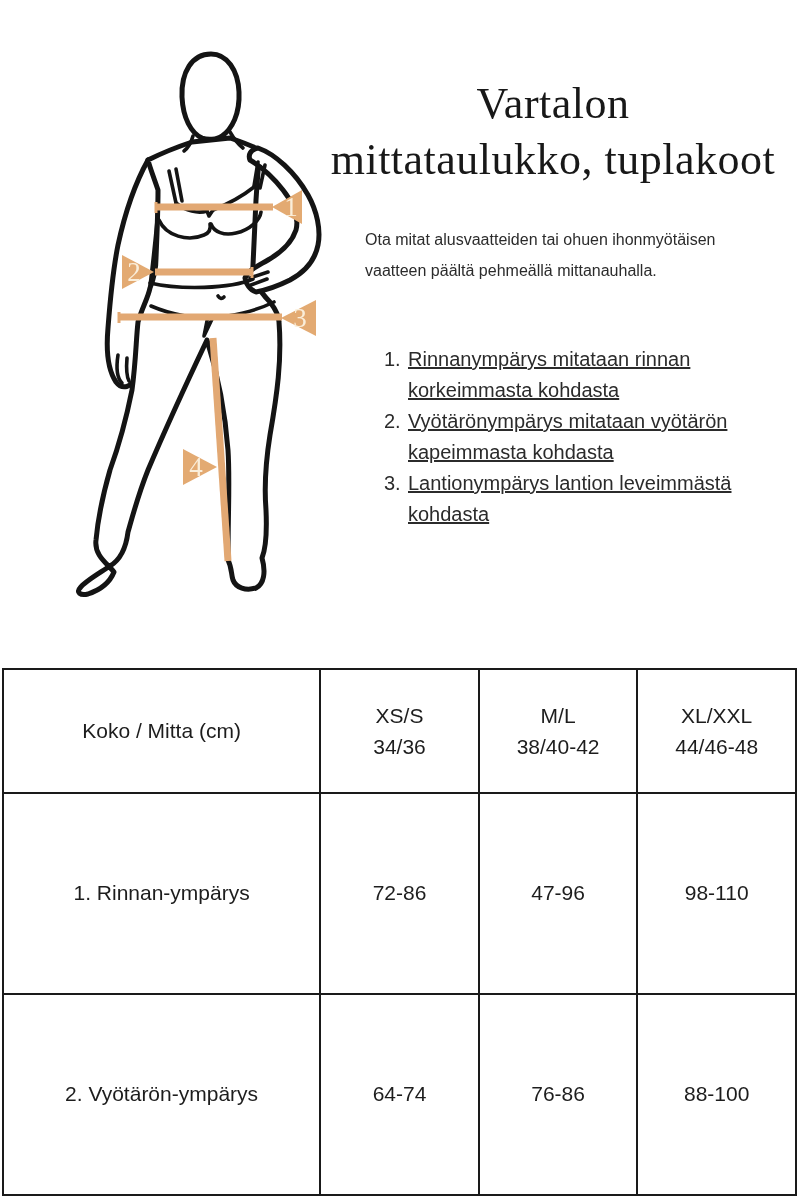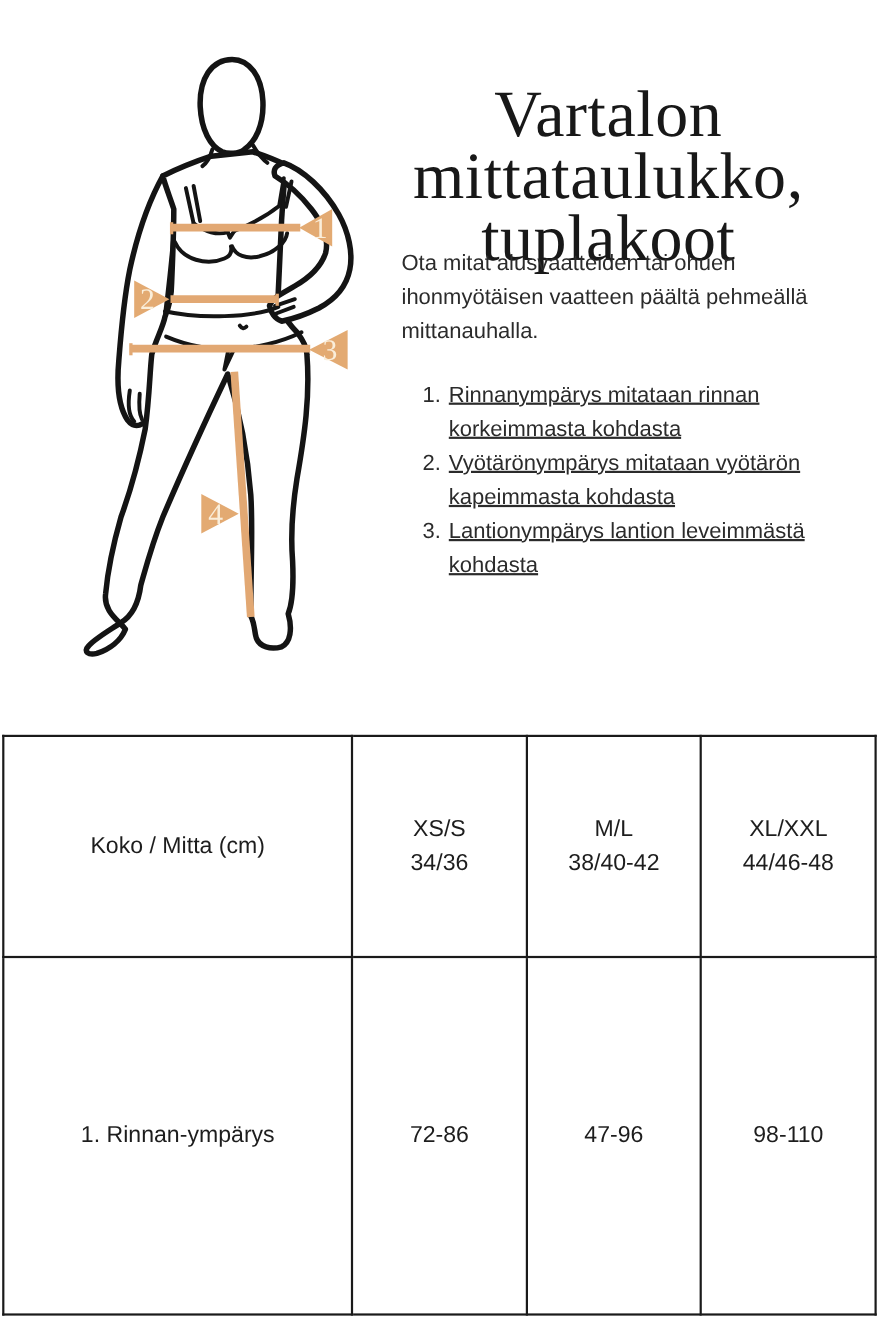--- a/index.html
+++ b/index.html
@@ -25,29 +25,29 @@
     font-family:"Liberation Serif", serif;
     font-size:27px;fill:#faeeda;
     text-anchor:middle;
   }
 
   
   .title{
     position:absolute;left:313px;top:76px;width:480px;
     text-align:center;
     font-family:"Liberation Serif", serif;
-    font-size:60px;line-height:56px;
+    font-size:44px;line-height:56px;
     color:#181818;
     letter-spacing:0.5px;
   }
 
   
   .intro{
     position:absolute;left:365px;top:224px;width:414px;
-    font-size:20px;line-height:31px;color:#2b2b2b;
+    font-size:16px;line-height:31px;color:#2b2b2b;
   }
 
   
   .instructions{position:absolute;left:384px;top:344px;width:402px;
     font-size:20px;line-height:31px;color:#2b2b2b;}
   .instr-item{display:flex;align-items:flex-start;}
   .instr-marker{flex:0 0 24px;white-space:nowrap;}
   .instr-text{flex:1;text-decoration:underline;}
 
   
@@ -233,16 +233,22 @@
           <span class="hdr-line">XL/XXL</span>
           <span class="hdr-line">44/46-48</span>
         </th>
       </tr>
       <tr class="data-row">
         <td>1. Rinnan-ympärys</td>
         <td>72-86</td>
         <td>47-96</td>
         <td>98-110</td>
       </tr>
+      <tr class="data-row">
+        <td>2. Vyötärön-ympärys</td>
+        <td>64-74</td>
+        <td>76-86</td>
+        <td>88-100</td>
+      </tr>
     </tbody>
   </table>
 
 </div>
 
 </body></html>

